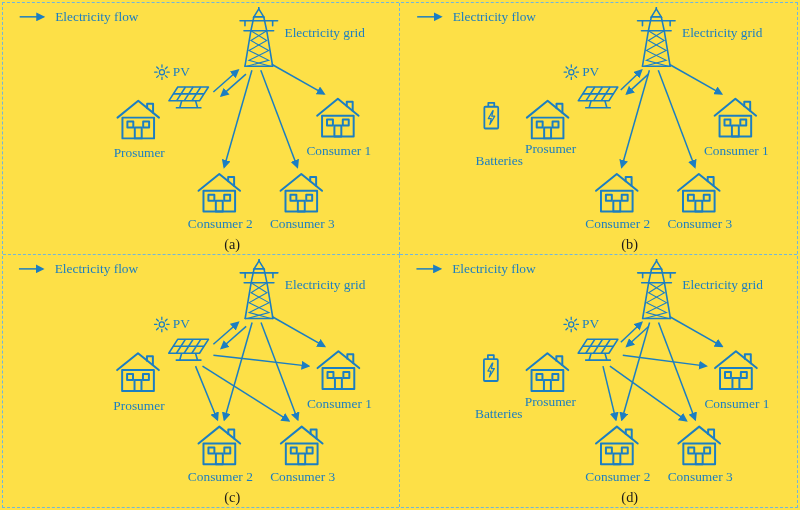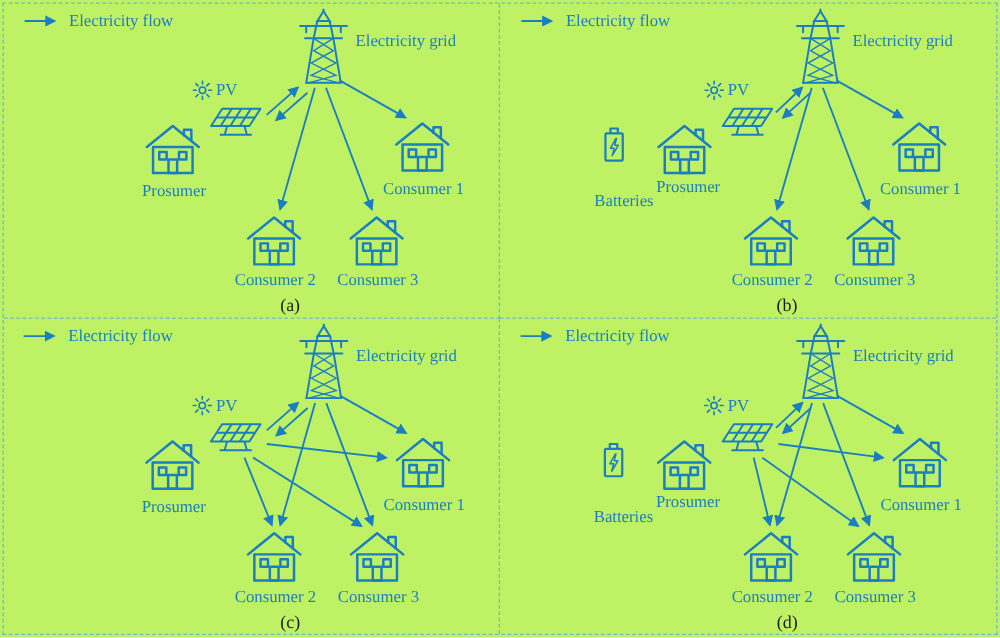--- a/index.html
+++ b/index.html
@@ -1,17 +1,17 @@
 <!DOCTYPE html>
 <html><head>
 <meta charset="utf-8">
 <style>
   * { margin:0; padding:0; box-sizing:border-box; }
   html,body { width:800px; height:510px; background:#ffffff; font-family:"Liberation Serif", serif; }
-  .figure { width:800px; height:510px; padding:2px; background:#bef264; }
+  .figure { width:800px; height:510px; padding:2px; background:#fde047; }
   .grid { display:grid; grid-template-columns:1fr 1fr; grid-template-rows:1fr 1fr; width:100%; height:100%; border:1px dashed #6fb6dd; }
   .panel { position:relative; overflow:hidden; }
   .panel.br { border-right:1px dashed #6fb6dd; }
   .panel.bb { border-bottom:1px dashed #6fb6dd; }
   svg.panel-svg { width:100%; height:100%; display:block; color:#1b7ec2; }
   svg.defs { position:absolute; width:0; height:0; overflow:hidden; }
   svg text { font-family:"Liberation Serif", serif; font-size:13.5px; fill:#1b7ec2; }
   svg text.caption { fill:#1a1a1a; font-size:14.5px; }
   line.flow { stroke:#1b7ec2; stroke-width:1.5; }
   #ah path { fill:#1b7ec2; }

